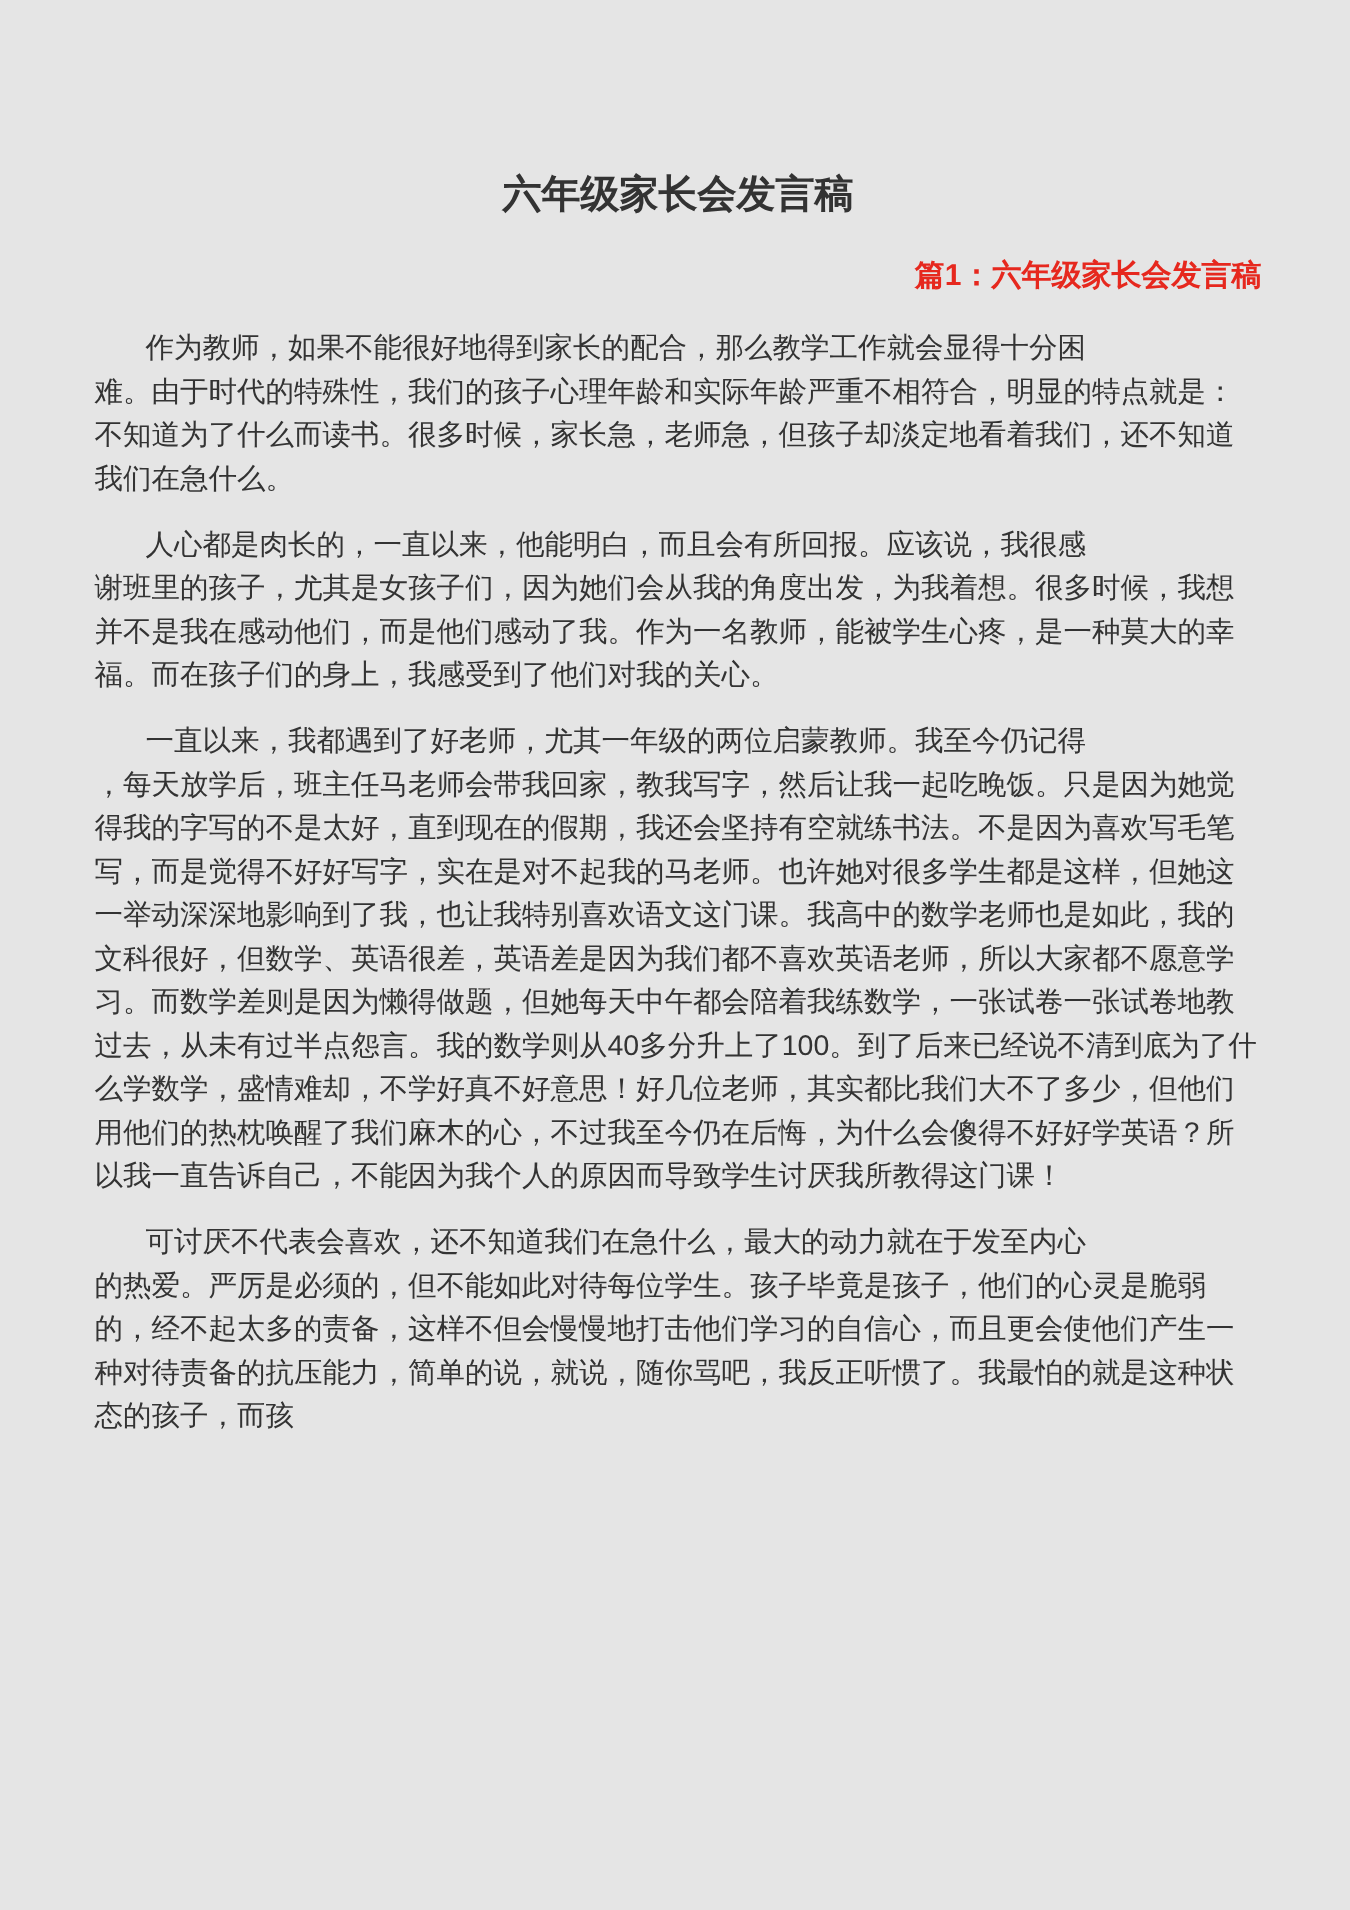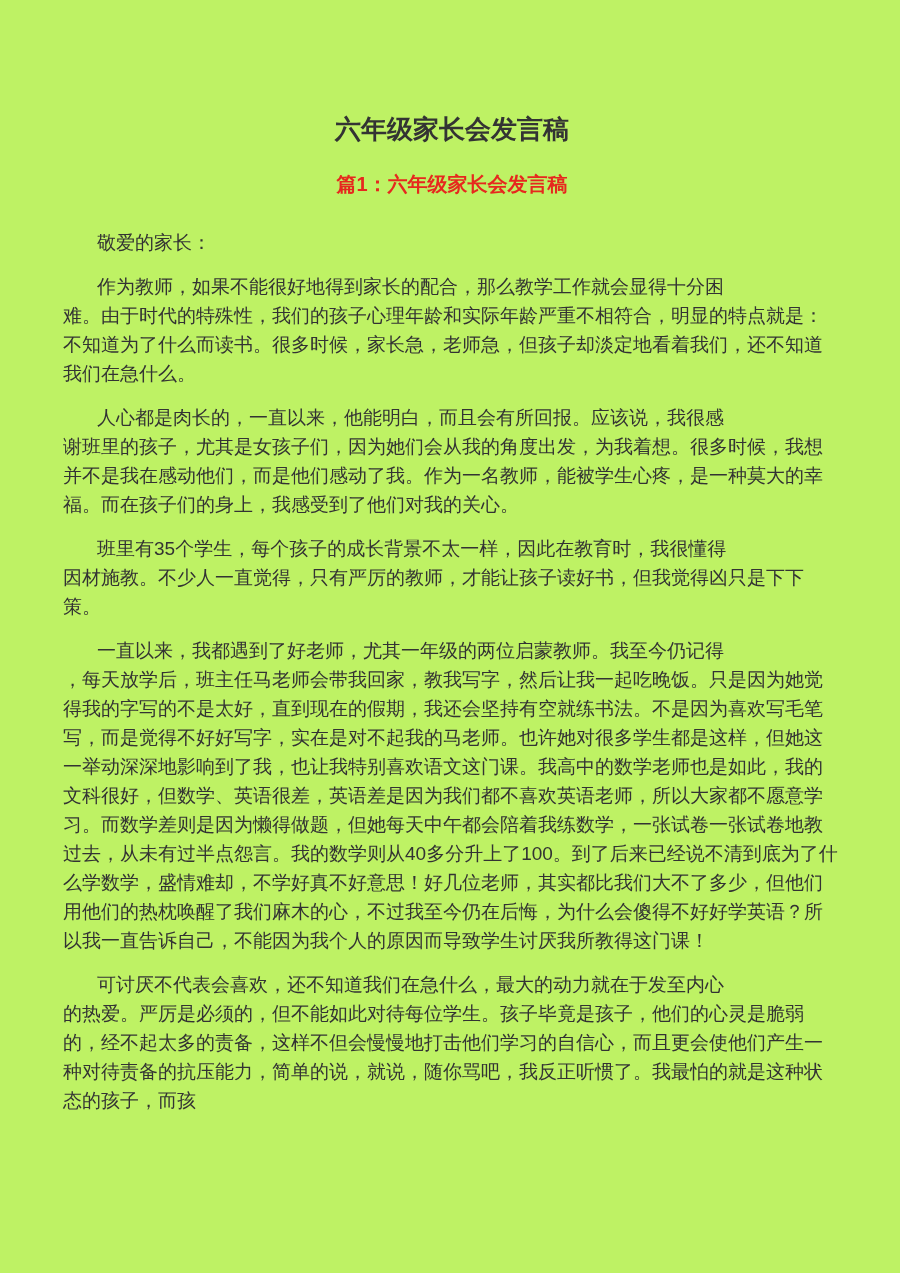--- a/index.html
+++ b/index.html
@@ -9,37 +9,37 @@
     width: 900px;
     height: 1273px;
     overflow: hidden;
     font-family: "Liberation Sans", "DejaVu Sans", sans-serif;
   }
   .page {
     box-sizing: border-box;
     width: 900px;
     height: 1273px;
     padding: 112px 59px 0 63px;
-    background: #bef264;
+    background: #e5e5e5;
   }
   .doc-title {
     font-size: 26px;
     line-height: 34px;
     font-weight: 700;
     color: #333333;
     text-align: center;
     margin: 0 0 24px 0;
   }
   .section-heading {
     font-size: 20px;
     line-height: 28px;
     font-weight: 700;
     color: #e6281e;
-    text-align: center;
-    margin: 0 0 30px 0;
+    text-align: right;
+    margin: 0 0 20px 0;
   }
   .article {
     width: 778px;
   }
   .para {
     font-size: 19px;
     line-height: 29px;
     color: #333333;
     margin: 0 0 15px 0;
     text-indent: 34px;
@@ -51,25 +51,22 @@
 </style>
 </head>
 <body style="background: rgb(255, 255, 255);">
 
 <div class="page">
   <h1 class="doc-title" style="color: rgb(51, 51, 51);">六年级家长会发言稿</h1>
 
   <h2 class="section-heading" style="color: rgb(230, 40, 30);">篇1：六年级家长会发言稿</h2>
 
   <div class="article">
-      <p class="para">敬爱的家长：</p>
       <p class="para">作为教师，如果不能很好地得到家长的配合，那么教学工作就会显得十分困
 难。由于时代的特殊性，我们的孩子心理年龄和实际年龄严重不相符合，明显的特点就是：不知道为了什么而读书。很多时候，家长急，老师急，但孩子却淡定地看着我们，还不知道我们在急什么。</p>
       <p class="para">人心都是肉长的，一直以来，他能明白，而且会有所回报。应该说，我很感
 谢班里的孩子，尤其是女孩子们，因为她们会从我的角度出发，为我着想。很多时候，我想并不是我在感动他们，而是他们感动了我。作为一名教师，能被学生心疼，是一种莫大的幸福。而在孩子们的身上，我感受到了他们对我的关心。</p>
-      <p class="para">班里有35个学生，每个孩子的成长背景不太一样，因此在教育时，我很懂得
-因材施教。不少人一直觉得，只有严厉的教师，才能让孩子读好书，但我觉得凶只是下下策。</p>
       <p class="para">一直以来，我都遇到了好老师，尤其一年级的两位启蒙教师。我至今仍记得
 ，每天放学后，班主任马老师会带我回家，教我写字，然后让我一起吃晚饭。只是因为她觉得我的字写的不是太好，直到现在的假期，我还会坚持有空就练书法。不是因为喜欢写毛笔写，而是觉得不好好写字，实在是对不起我的马老师。也许她对很多学生都是这样，但她这一举动深深地影响到了我，也让我特别喜欢语文这门课。我高中的数学老师也是如此，我的文科很好，但数学、英语很差，英语差是因为我们都不喜欢英语老师，所以大家都不愿意学习。而数学差则是因为懒得做题，但她每天中午都会陪着我练数学，一张试卷一张试卷地教过去，从未有过半点怨言。我的数学则从40多分升上了100。到了后来已经说不清到底为了什么学数学，盛情难却，不学好真不好意思！好几位老师，其实都比我们大不了多少，但他们用他们的热枕唤醒了我们麻木的心，不过我至今仍在后悔，为什么会傻得不好好学英语？所以我一直告诉自己，不能因为我个人的原因而导致学生讨厌我所教得这门课！</p>
       <p class="para">可讨厌不代表会喜欢，还不知道我们在急什么，最大的动力就在于发至内心
 的热爱。严厉是必须的，但不能如此对待每位学生。孩子毕竟是孩子，他们的心灵是脆弱的，经不起太多的责备，这样不但会慢慢地打击他们学习的自信心，而且更会使他们产生一种对待责备的抗压能力，简单的说，就说，随你骂吧，我反正听惯了。我最怕的就是这种状态的孩子，而孩</p>
     </div>
 </div>
 
 </body></html>

